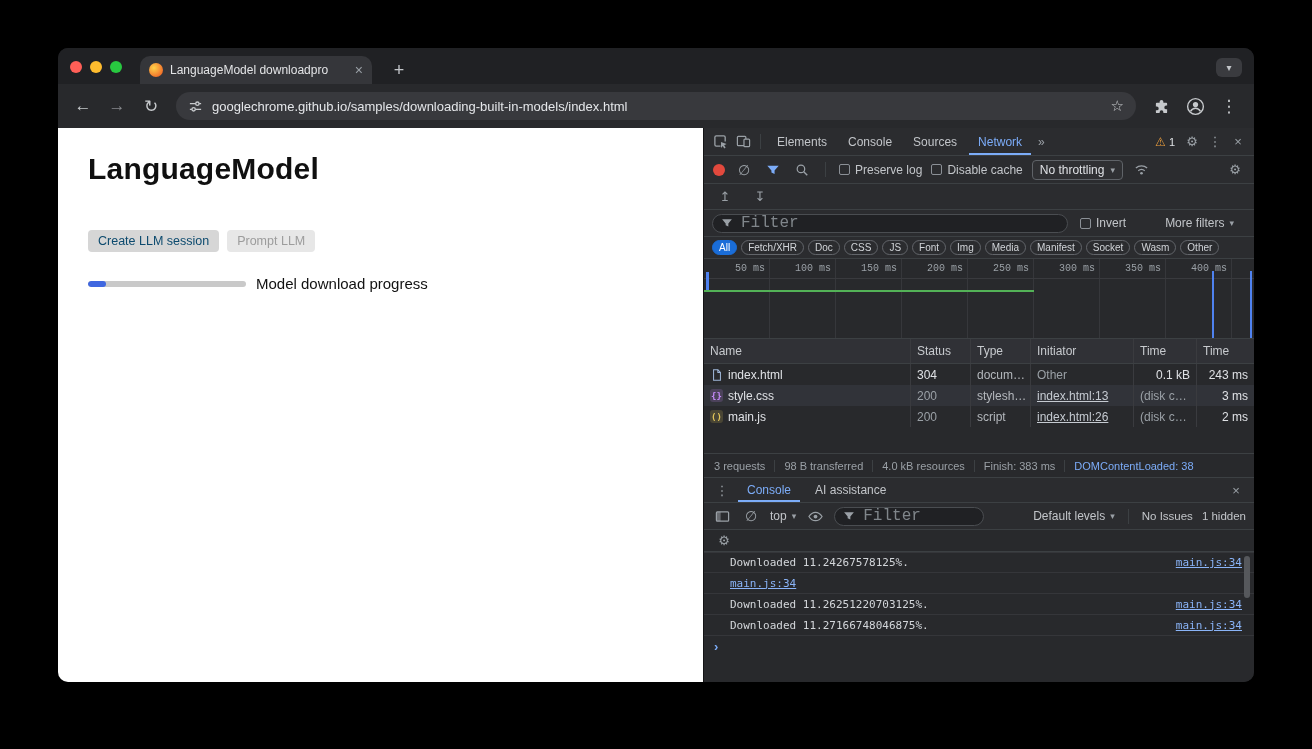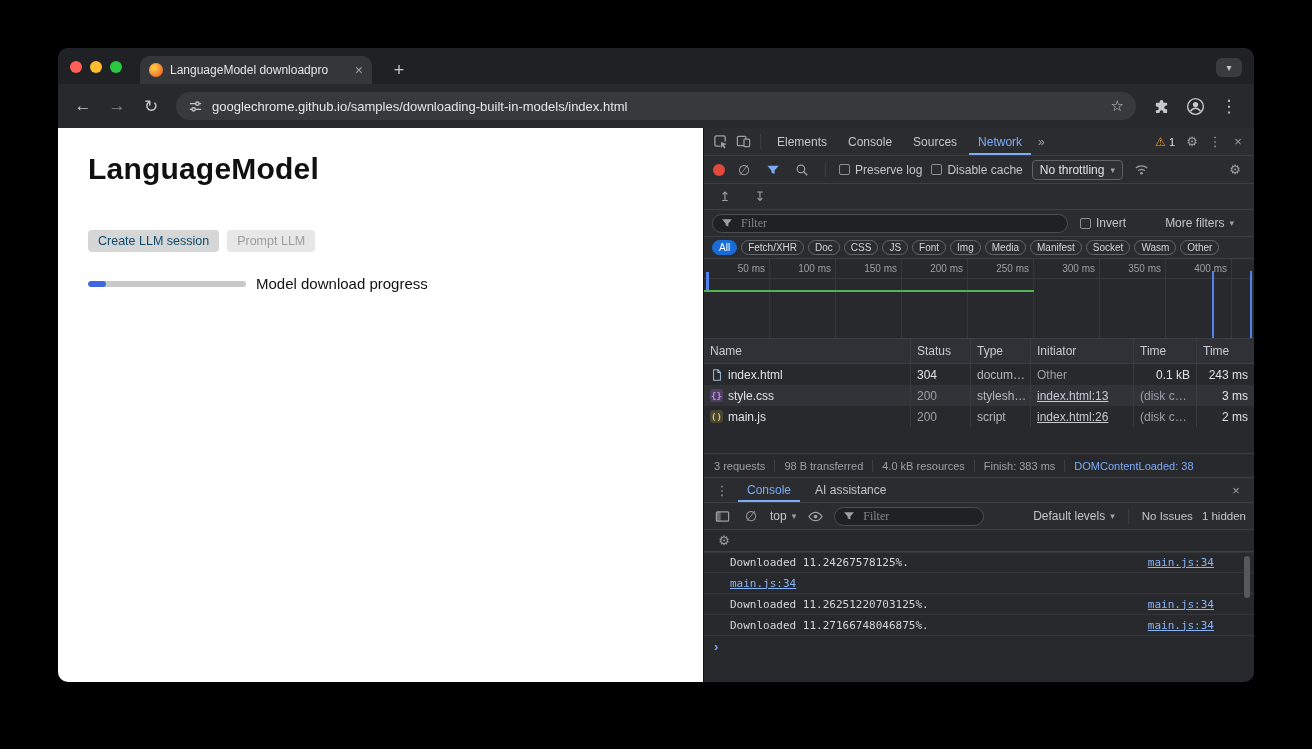--- a/index.html
+++ b/index.html
@@ -74,31 +74,31 @@
   .cbl { color:#c2c5c9; font-size:12px; }
   .select { height:20px; border:1px solid #5f6368; border-radius:4px; display:flex; align-items:center;
     gap:6px; padding:0 7px; background:#2f3033; color:#dfe1e5; font-size:12px; flex:0 0 auto; }
   .dt-har { height:26px; background:#2b2c2f; border-bottom:1px solid #3c4043; padding:0 11px; gap:15px;
     color:#9aa0a6; font-size:14px; }
   .dt-filterrow { height:27px; background:#2b2c2f; border-bottom:1px solid #3c4043; padding:0 8px; gap:12px; }
   .finput { width:356px; height:19px; background:#202124; border:1px solid #4a4d51; border-radius:10px;
     display:flex; align-items:center; gap:6px; padding:0 8px; }
   .finput.small { width:150px; }
   .finput input { flex:1; min-width:0; background:transparent; border:none; outline:none;
-    color:#c4b5fd; font-size:12px; font-family:Liberation Serif, serif; }
+    color:#c4b5fd; font-size:16px; font-family:Liberation Mono, monospace; }
   .finput input::placeholder { color:#80868b; }
   .morefilters { display:flex; align-items:center; gap:5px; color:#c2c5c9; margin-right:12px; }
   .dt-chips { height:22px; background:#2b2c2f; border-bottom:1px solid #3c4043; padding:0 8px; gap:4px; }
   .chip { height:15px; padding:0 6px; border:1px solid #62656a; border-radius:8px; display:flex;
     align-items:center; font-size:10px; color:#d2d5d9; white-space:nowrap; }
   .chip.active { background:#1a6dd8; border-color:#1a6dd8; color:#fff; }
   .dt-timeline { height:80px; border-bottom:1px solid #3c4043; position:relative; flex:0 0 auto;
     background-image:repeating-linear-gradient(to right, transparent 0, transparent 65px, #36373b 65px, #36373b 66px); }
   .ticksrow { position:absolute; top:0; left:0; right:0; height:20px; display:flex;
-    border-bottom:1px solid #393a3e; }
+    border-bottom:1px solid #393a3e;font-family:Liberation Mono, monospace; }
   .tick { width:66px; text-align:right; padding-right:5px; font-size:10px; color:#9aa0a6; line-height:20px; }
   .greenline { position:absolute; left:0; top:31px; width:330px; height:2px; background:#53b257; }
   .bmleft { position:absolute; left:2px; top:13px; width:3px; height:18px; background:#4f82f0; }
   .blueline { position:absolute; top:12px; bottom:0; width:2px; background:#4f82f0; }
   .b1 { left:508px; } .b2 { left:546px; }
   .dt-thead { height:25px; background:#303136; border-bottom:1px solid #3c4043; font-size:12px; color:#c7cace; }
   .cell { padding:0 6px; height:100%; display:flex; align-items:center; border-right:1px solid #3a3b3f;
     white-space:nowrap; overflow:hidden; }
   .c-name{width:207px; gap:5px;} .c-status{width:60px;} .c-type{width:60px;}
   .c-init{width:103px;} .c-size{width:63px;} .c-time{flex:1; border-right:none;}
@@ -122,21 +122,21 @@
   .dt-dhead { height:26px; background:#2b2c2f; border-top:1px solid #3c4043; border-bottom:1px solid #3c4043;
     padding:0 8px; gap:6px; }
   .dt-ctb { height:27px; background:#2b2c2f; border-bottom:1px solid #3c4043; padding:0 8px; gap:9px; }
   .ddl { display:flex; align-items:center; gap:5px; color:#c2c5c9; font-size:12px; flex:0 0 auto; }
   .plain { color:#c2c5c9; font-size:11.5px; white-space:nowrap; }
   .dt-gearrow { height:22px; border-bottom:1px solid #3c4043; padding:0 10px; color:#9aa0a6; }
   .dt-messages { position:relative; font-family:"DejaVu Sans Mono",monospace; font-size:11px; flex:0 0 auto; }
   .msg { height:21px; display:flex; align-items:center; padding:0 12px 0 26px; border-bottom:1px solid #35363a; color:#d3d6da; }
   .msg:first-child { border-top:1px solid #35363a; }
   .mtxt { flex:1; white-space:pre; overflow:hidden; }
-  .msrc { color:#8ab4f8; text-decoration:underline; margin-right:28px; }
+  .msrc { color:#8ab4f8; text-decoration:underline; }
   .scrollthumb { position:absolute; right:4px; top:4px; width:6px; height:42px; background:#56585c; border-radius:3px; }
   .dt-prompt { height:20px; display:flex; align-items:center; padding:0 10px; color:#7cacf8;
     font-size:13px; font-weight:bold; }
   svg { display:block; }
 </style>
 </head>
 <body>
 
 <div class="window">
 

